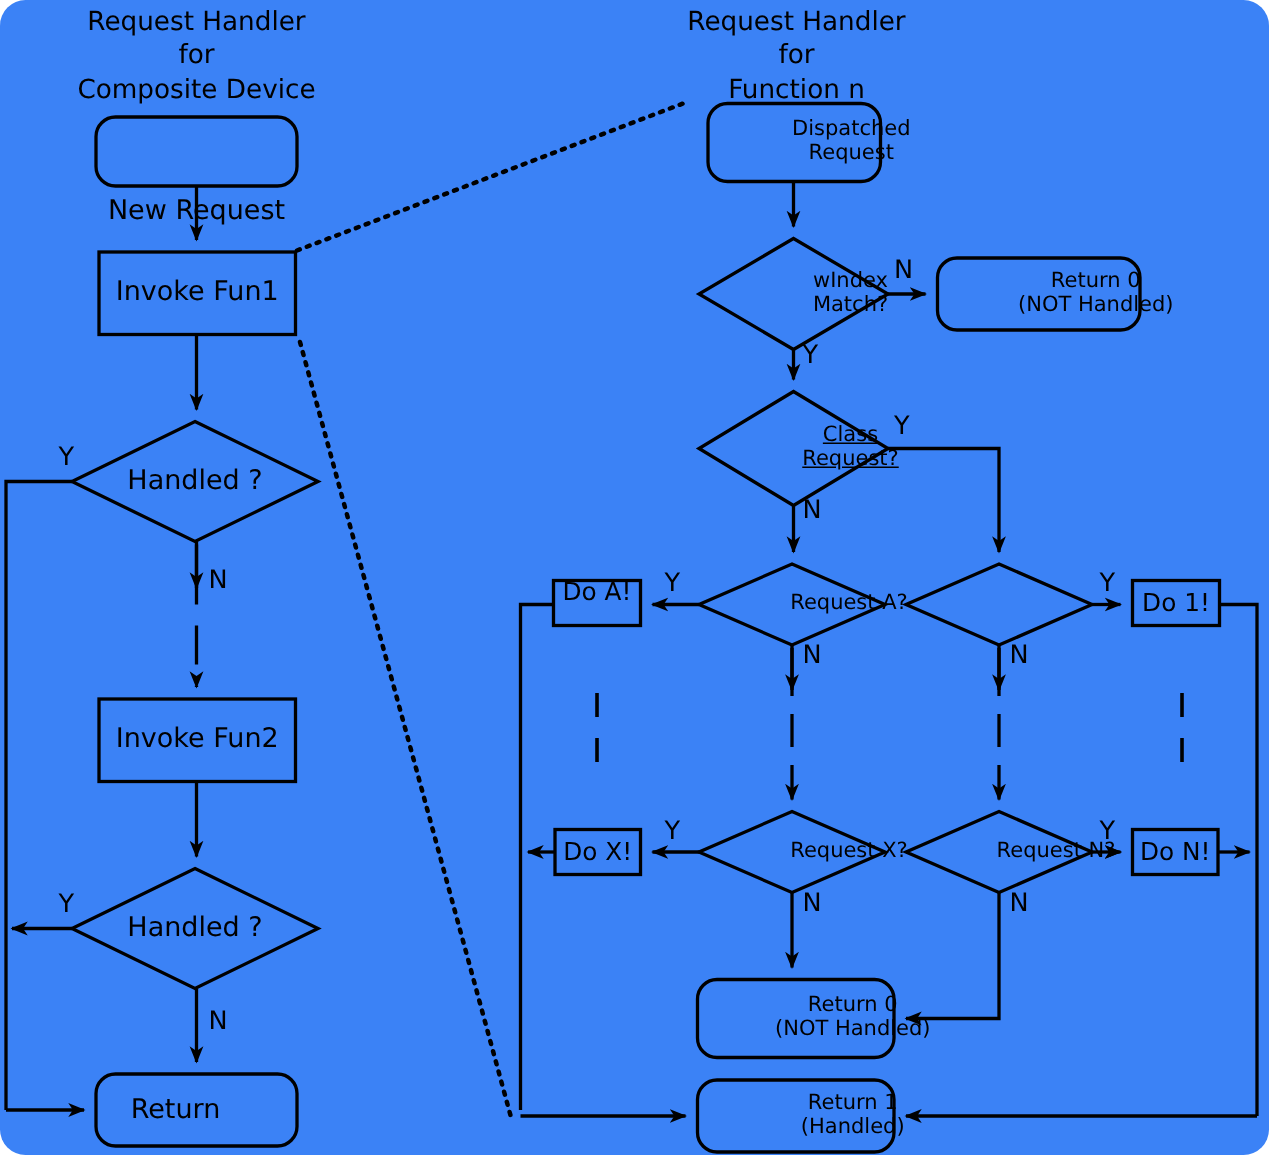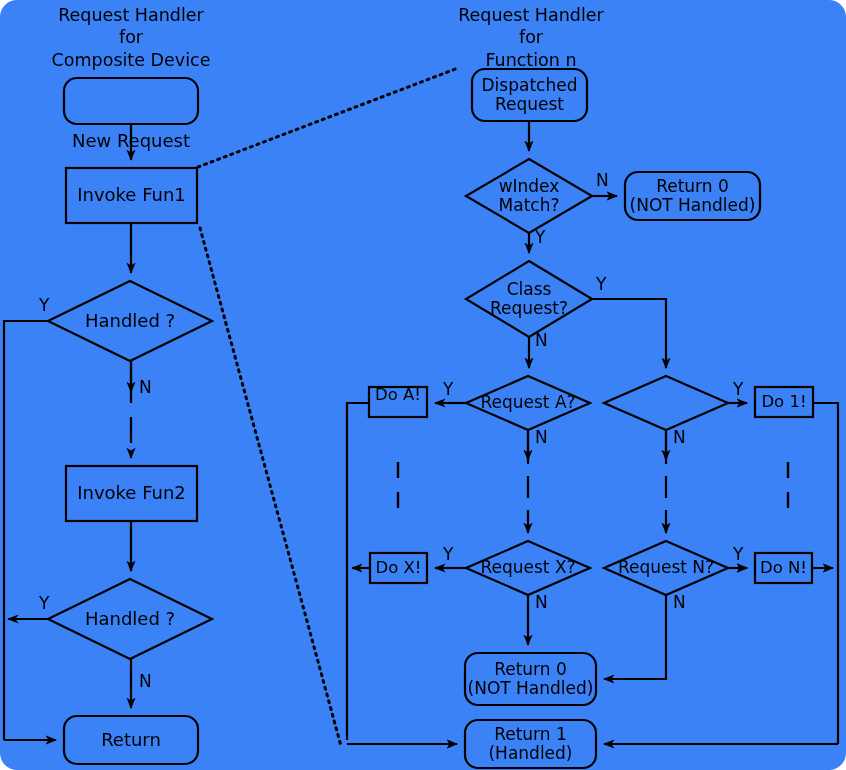--- a/index.html
+++ b/index.html
@@ -42,21 +42,21 @@
     line-height: 1.28;
     white-space: pre-line;
   }
   .edge-label {
     position: absolute;
     color: #000000;
     font-size: 17px;
     line-height: 1;
   }
   .f18 { font-size: 18px; }
-  .f17 { font-size: 17px; }
+  .f17 { font-size: 14px; padding-left: 38px; }
   .f16 { font-size: 16.5px; }
 </style>
 </head>
 <body>
 
 <div id="root">
 
   <svg class="layer" viewBox="0 0 846 770" xmlns="http://www.w3.org/2000/svg">
     <defs>
       <marker id="ah" markerWidth="13" markerHeight="13" refX="10.5" refY="5" orient="auto" markerUnits="userSpaceOnUse">
@@ -144,34 +144,34 @@
 Composite Device</div>
   <div class="title" style="left:428px; top:4px; width:206px;">Request Handler
 for
 Function n</div>
 
   <div class="node-label f18" style="left:64px; top:78px; width:134px; height:46px;margin-top:40px;">New Request</div>
   <div class="node-label f18" style="left:66px; top:168px; width:131px; height:55px;">Invoke Fun1</div>
   <div class="node-label f18" style="left:66px; top:298px; width:128px; height:46px;">Handled ?</div>
   <div class="node-label f18" style="left:66px; top:466px; width:131px; height:55px;">Invoke Fun2</div>
   <div class="node-label f18" style="left:66px; top:596px; width:128px; height:46px;">Handled ?</div>
-  <div class="node-label f18" style="left:64px; top:716px; width:134px; height:48px;">Return</div>
+  <div class="node-label f18" style="left:50px; top:716px; width:134px; height:48px;">Return</div>
 
   <div class="edge-label" style="left:39px; top:297px;">Y</div>
   <div class="edge-label" style="left:139px; top:379px;">N</div>
   <div class="edge-label" style="left:39px; top:595px;">Y</div>
   <div class="edge-label" style="left:139px; top:673px;">N</div>
 
   <div class="node-label f17" style="left:472px; top:69px; width:115px; height:52px;">Dispatched
 Request</div>
   <div class="node-label f17" style="left:478px; top:173px; width:102px; height:46px;">wIndex
 Match?</div>
   <div class="node-label f17" style="left:625px; top:172px; width:135px; height:48px;">Return 0
 (NOT Handled)</div>
-  <div class="node-label f17" style="left:474px; top:276px; width:110px; height:46px;">Class
+  <div class="node-label f17" style="left:474px; top:276px; width:110px; height:46px;text-decoration:underline;">Class
 Request?</div>
 
   <div class="node-label f17" style="left:466px; top:390px; width:124px; height:26px;">Request A?</div>
   <div class="node-label f16" style="left:369px; top:387px; width:58px; height:16px;">Do A!</div>
   <div class="node-label f16" style="left:755px; top:387px; width:58px; height:30px;">Do 1!</div>
 
   <div class="node-label f17" style="left:466px; top:555px; width:124px; height:26px;">Request X?</div>
   <div class="node-label f17" style="left:604px; top:555px; width:124px; height:26px;">Request N?</div>
   <div class="node-label f16" style="left:370px; top:553px; width:57px; height:30px;">Do X!</div>
   <div class="node-label f16" style="left:755px; top:553px; width:57px; height:30px;">Do N!</div>

